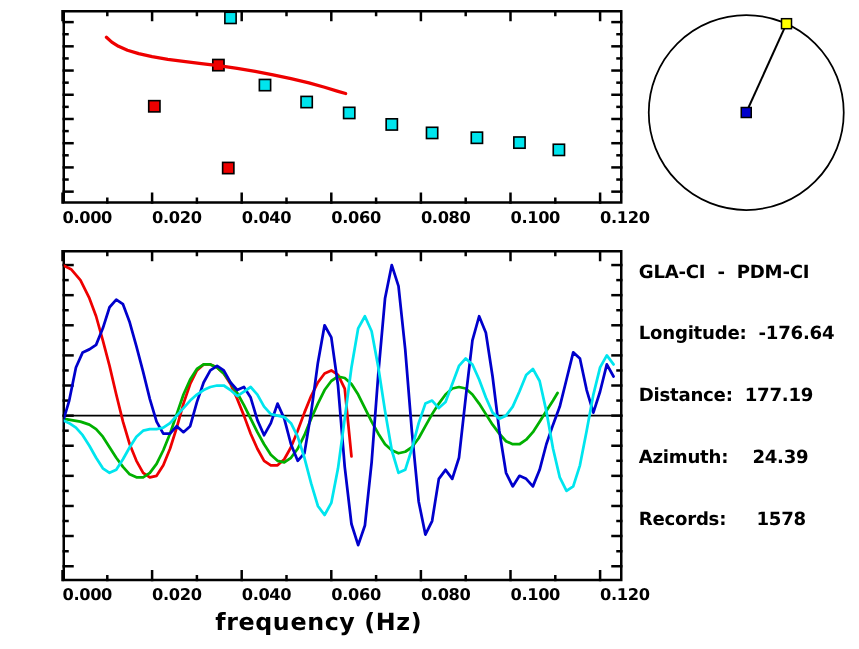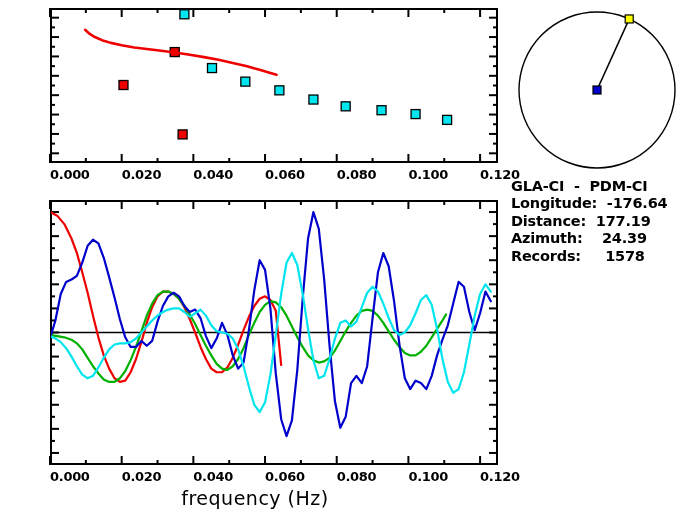--- a/index.html
+++ b/index.html
@@ -13,24 +13,24 @@
               white-space:nowrap;letter-spacing:-0.3px;}
 
   
   .frame{position:absolute;border:2px solid #000;box-sizing:border-box;background:#fff;}
 
   svg{display:block;}
 
   
   #info-panel{position:absolute;left:511px;top:178px;width:176px;}
   #info-panel .line{font-size:14.5px;font-weight:bold;line-height:17.4px;
-                    white-space:pre;letter-spacing:-0.2px;}
+                    white-space:pre;letter-spacing:-0.2px;margin-top:32px;}
 
   #axis-title{position:absolute;left:0;top:487px;width:510px;text-align:center;
-              font-size:19px;font-weight:normal;letter-spacing:0.5px;}
+              font-size:19px;font-weight:bold;letter-spacing:0.5px;}
 </style>
 </head>
 <body>
 
 <div class="panel" id="top-plot">
   <div class="frame" id="top-frame" style="left:50px;top:8px;width:448px;height:155px;"></div>
   <svg id="top-svg" width="687" height="519" style="position:absolute;left:0;top:0;pointer-events:none;">
       <line x1="50" y1="153.31250000000003" x2="59" y2="153.31250000000003" stroke="#000" stroke-width="2"></line>
       <line x1="498" y1="153.31250000000003" x2="489" y2="153.31250000000003" stroke="#000" stroke-width="2"></line>
       <line x1="50" y1="133.9375" x2="59" y2="133.9375" stroke="#000" stroke-width="2"></line>

